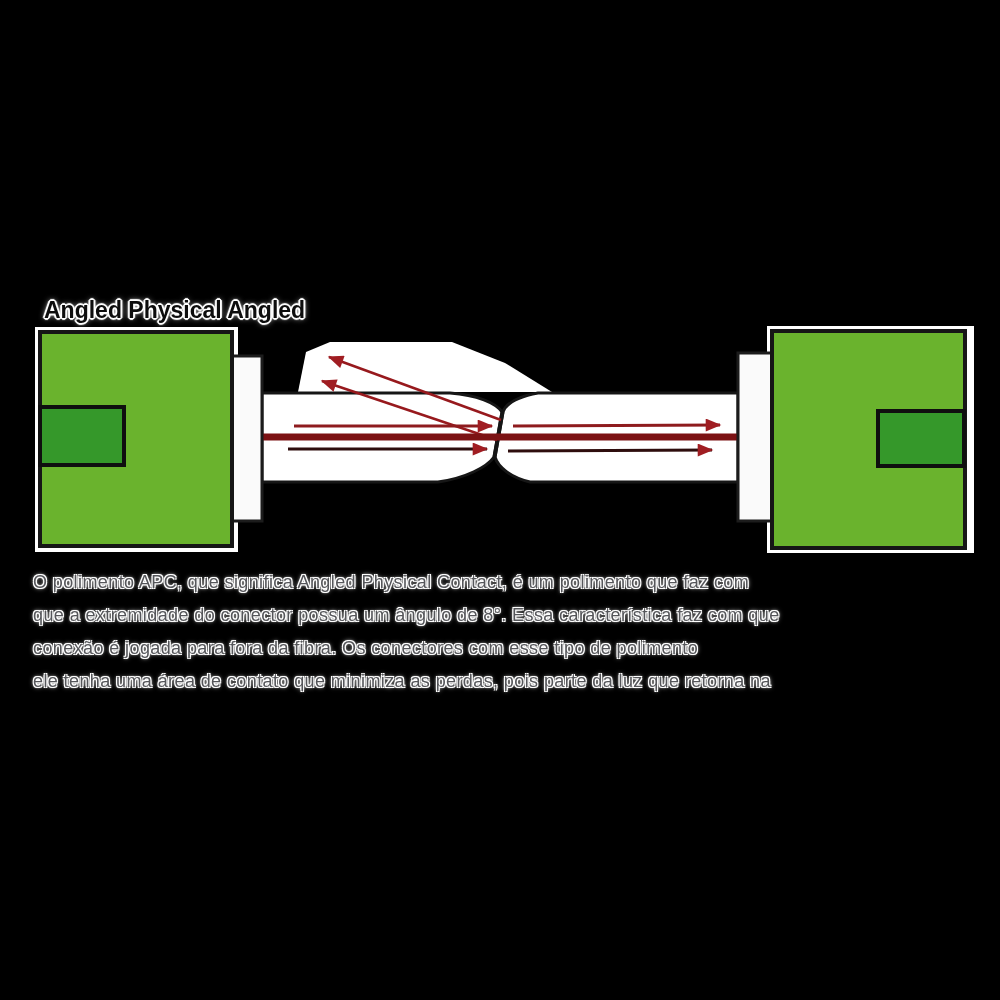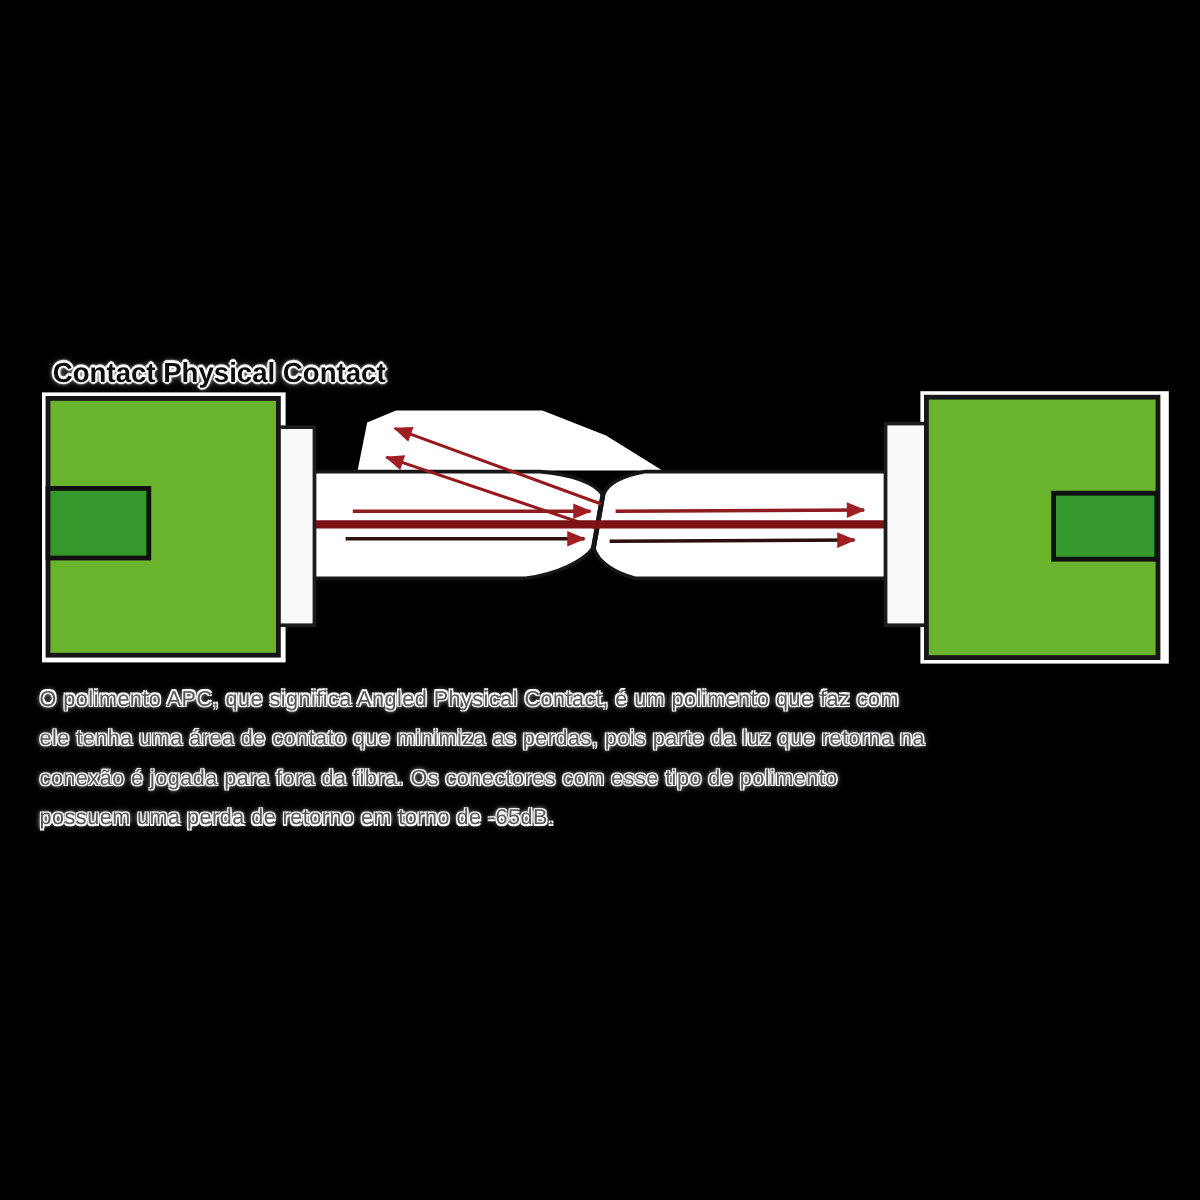--- a/index.html
+++ b/index.html
@@ -40,21 +40,21 @@
       -1px -1px 0 #fff, 1px -1px 0 #fff, -1px 1px 0 #fff, 1px 1px 0 #fff,
       0 0 3px #fff, 0 0 5px #fff;
   }
   .paragraph .line{white-space:nowrap;}
 </style>
 </head>
 <body>
 
 <div class="page">
 
-  <div class="title">Contact Physical Contact</div>
+  <div class="title">Angled Physical Angled</div>
 
   <svg class="diagram-svg" viewBox="0 0 1000 560" xmlns="http://www.w3.org/2000/svg">
 
     <defs>
       <marker id="head" markerUnits="userSpaceOnUse" viewBox="0 0 12 10" refX="11" refY="5" markerWidth="18" markerHeight="13" orient="auto">
         <path d="M0,0 L12,5 L0,10 Z" fill="#a01d22"></path>
       </marker>
     </defs>
 
     <rect x="35" y="327" width="203" height="225" fill="#ffffff"></rect>
@@ -81,18 +81,18 @@
 
     <rect x="40" y="332" width="192" height="214" stroke="#161616" stroke-width="4" fill="#6ab32d"></rect>
     <rect x="40" y="407" width="84" height="58" stroke="#0f0f0f" stroke-width="4" fill="#35982a"></rect>
 
     <rect x="772" y="331" width="193" height="217" stroke="#161616" stroke-width="4" fill="#6ab32d"></rect>
     <rect x="878" y="411" width="86" height="55" stroke="#0f0f0f" stroke-width="4" fill="#35982a"></rect>
   </svg>
 
   <div class="paragraph">
     <div class="line">O polimento APC, que significa Angled Physical Contact, é um polimento que faz com</div>
+    <div class="line">que a extremidade do conector possua um ângulo de 8°. Essa característica faz com que</div>
+    <div class="line">conexão é jogada para fora da fibra. Os conectores com esse tipo de polimento</div>
     <div class="line">ele tenha uma área de contato que minimiza as perdas, pois parte da luz que retorna na</div>
-    <div class="line">conexão é jogada para fora da fibra. Os conectores com esse tipo de polimento</div>
-    <div class="line">possuem uma perda de retorno em torno de -65dB.</div>
   </div>
 
 </div>
 
 </body></html>

